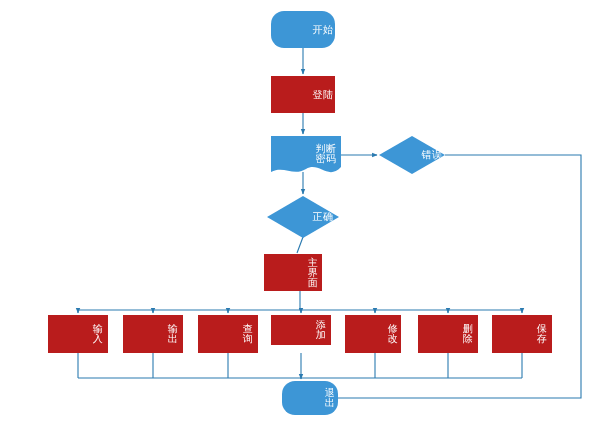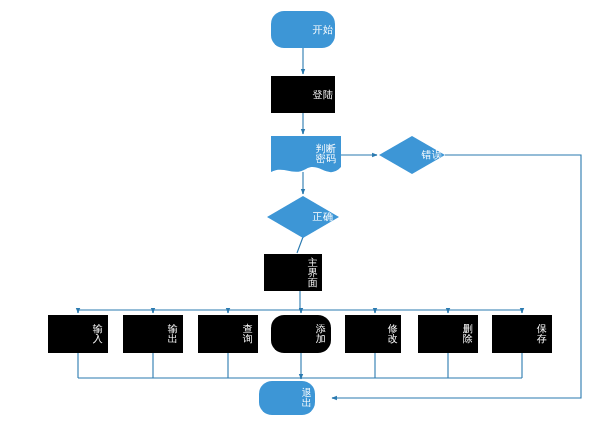--- a/index.html
+++ b/index.html
@@ -33,21 +33,21 @@
     justify-content: center;
     color: #ffffff;
     font-size: 10px;
     letter-spacing: 0.5px;
     line-height: 1;
     text-align: center;
     user-select: none;
     padding-left: 40px;
   }
   .node-rect {
-    background: #000000;
+    background: #b91c1c;
   }
   .node-terminator {
     background: #3d96d6;
     border-radius: 13px;
   }
   .shape-svg {
     position: absolute;
     left: 0;
     top: 0;
     width: 100%;
@@ -148,33 +148,33 @@
   </div>
 
   <div class="node node-rect" style="left:198px; top:315px; width:60px; height:38px;">
     <span class="node-label">查询</span>
   </div>
 
   <div class="node node-rect" style="left:123px; top:315px; width:60px; height:38px;">
     <span class="node-label">输出</span>
   </div>
 
-  <div class="node node-rect" style="left:271px; top:315px; width:60px; height:38px;border-radius:13px;">
+  <div class="node node-rect" style="left:271px; top:315px; width:60px; height:30px;">
     <span class="node-label">添加</span>
   </div>
 
   <div class="node node-rect" style="left:345px; top:315px; width:56px; height:38px;">
     <span class="node-label">修改</span>
   </div>
 
   <div class="node node-rect" style="left:492px; top:315px; width:60px; height:38px;">
     <span class="node-label">保存</span>
   </div>
 
   <div class="node node-rect" style="left:418px; top:315px; width:60px; height:38px;">
     <span class="node-label">删除</span>
   </div>
 
-  <div class="node node-terminator" style="left:259px; top:381px; width:56px; height:34px;">
+  <div class="node node-terminator" style="left:282px; top:381px; width:56px; height:34px;">
     <span class="node-label">退出</span>
   </div>
 
 </div>
 
 </body></html>

